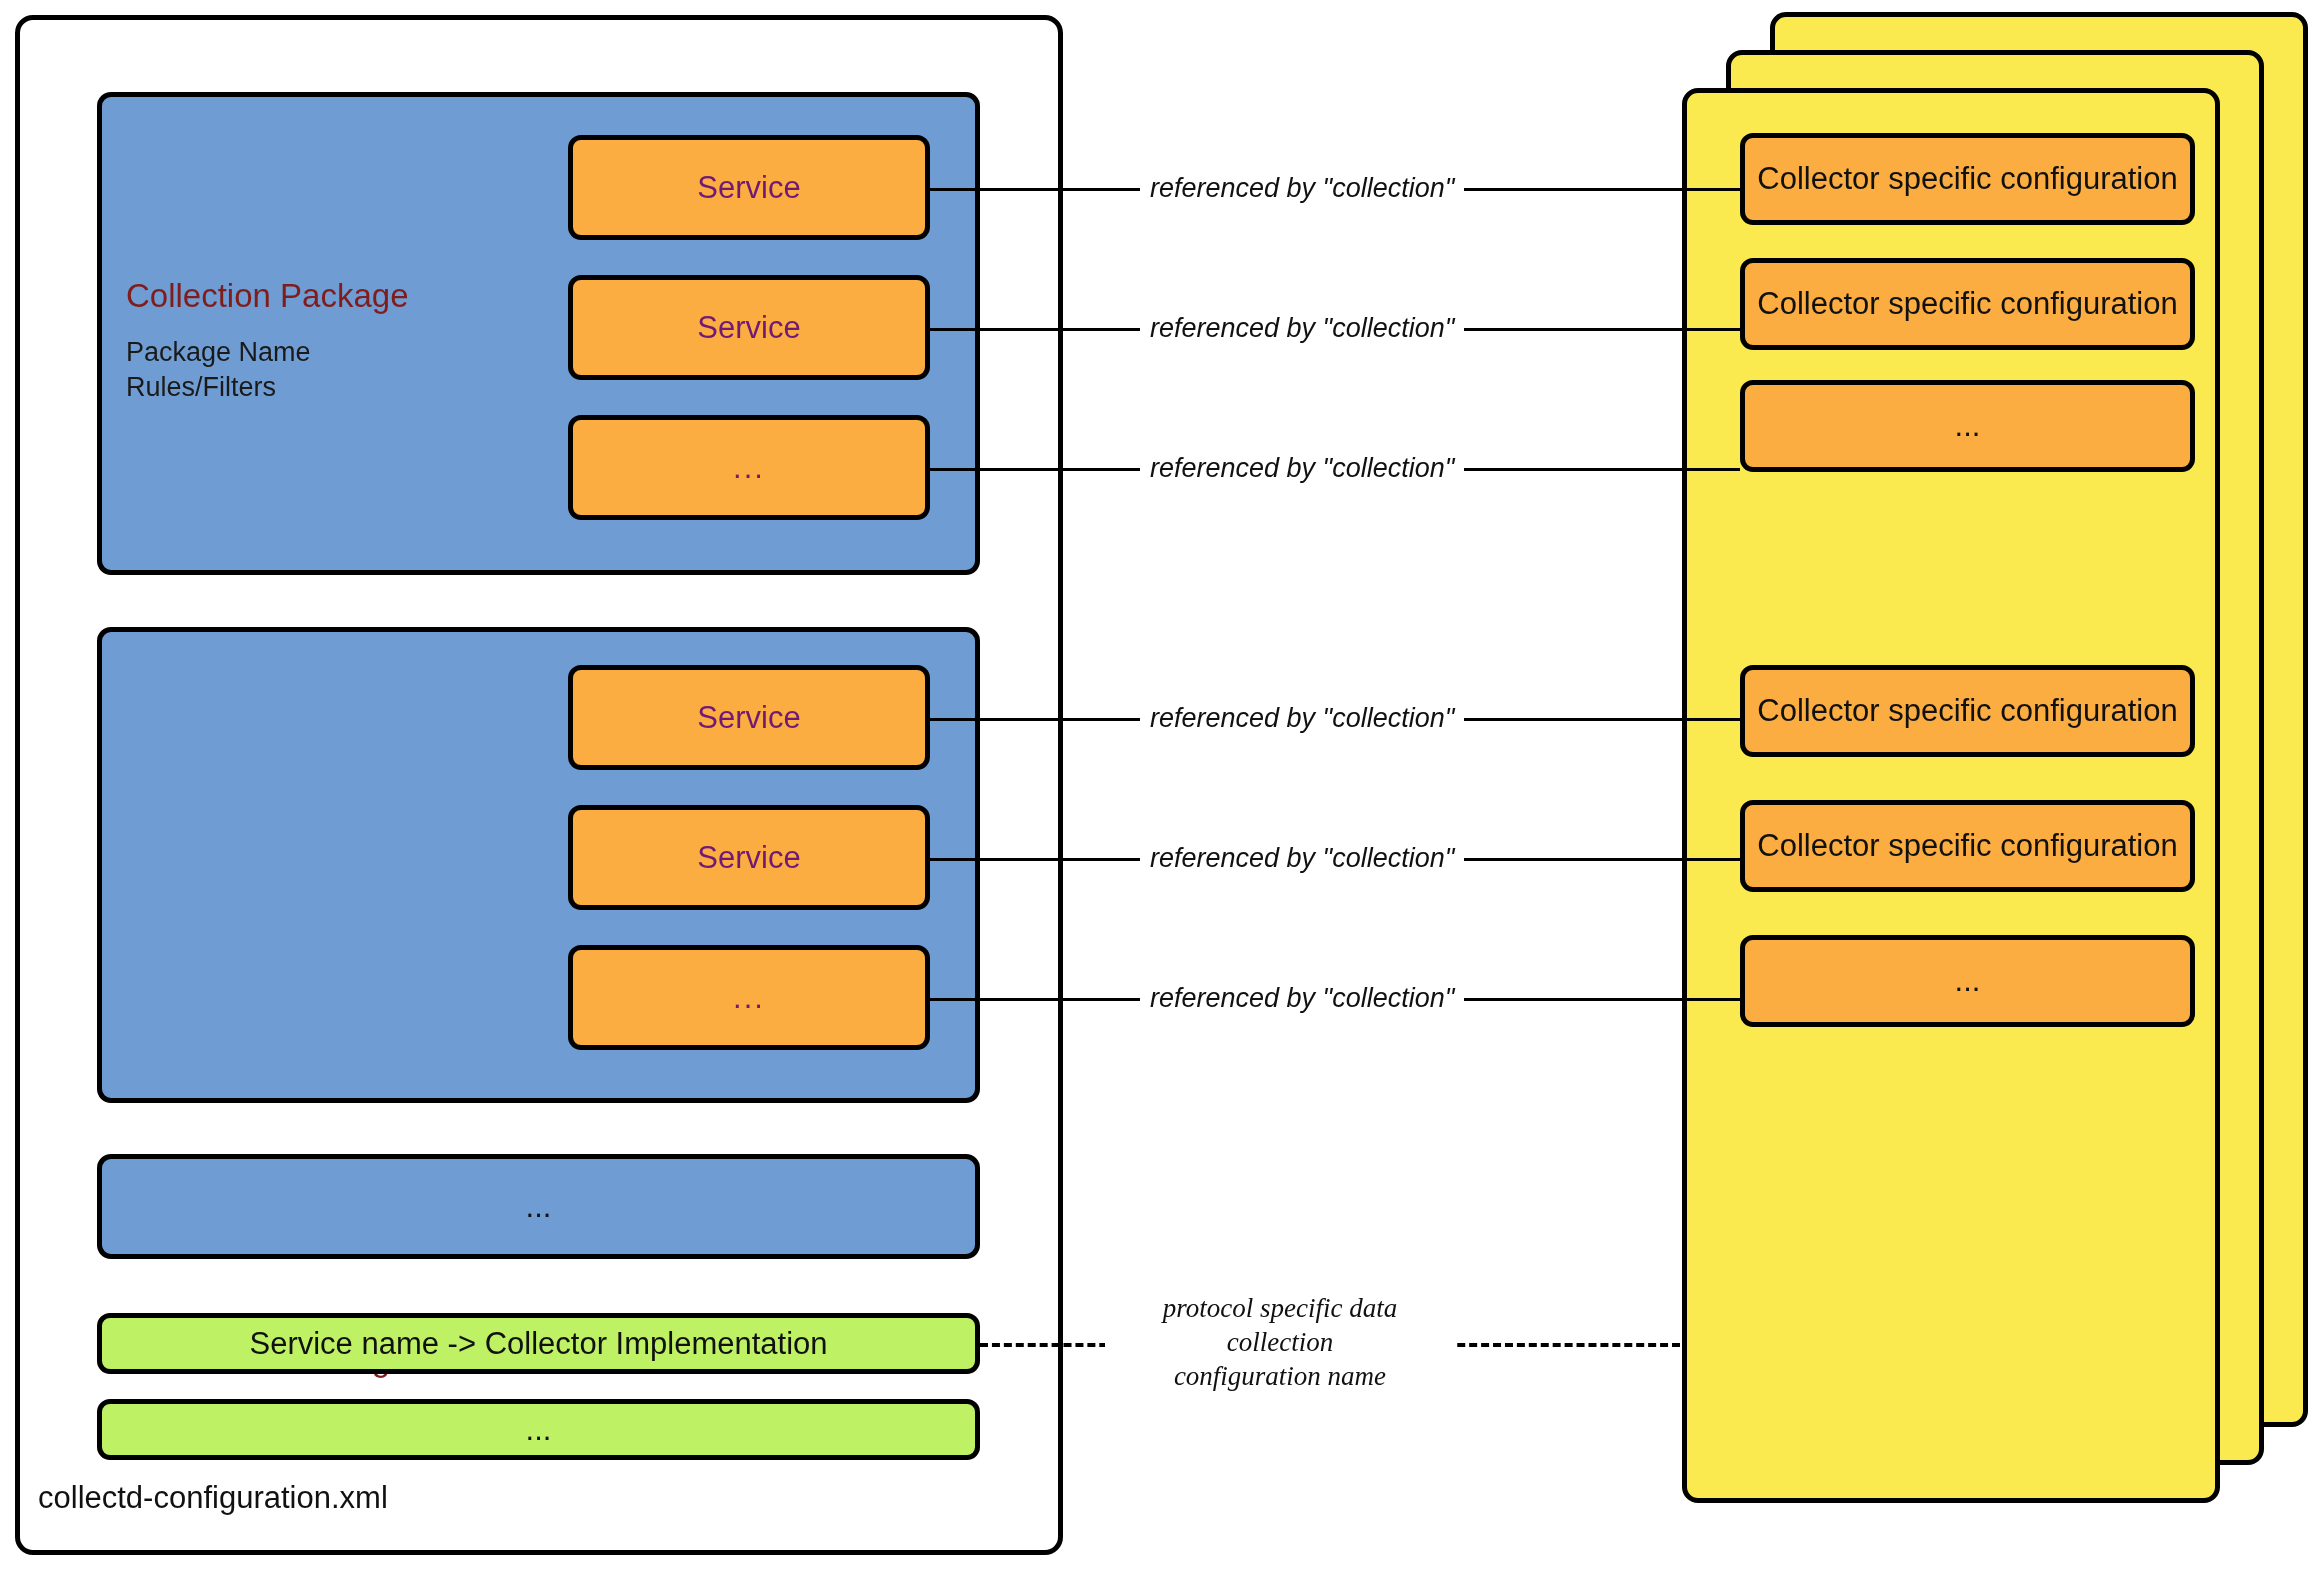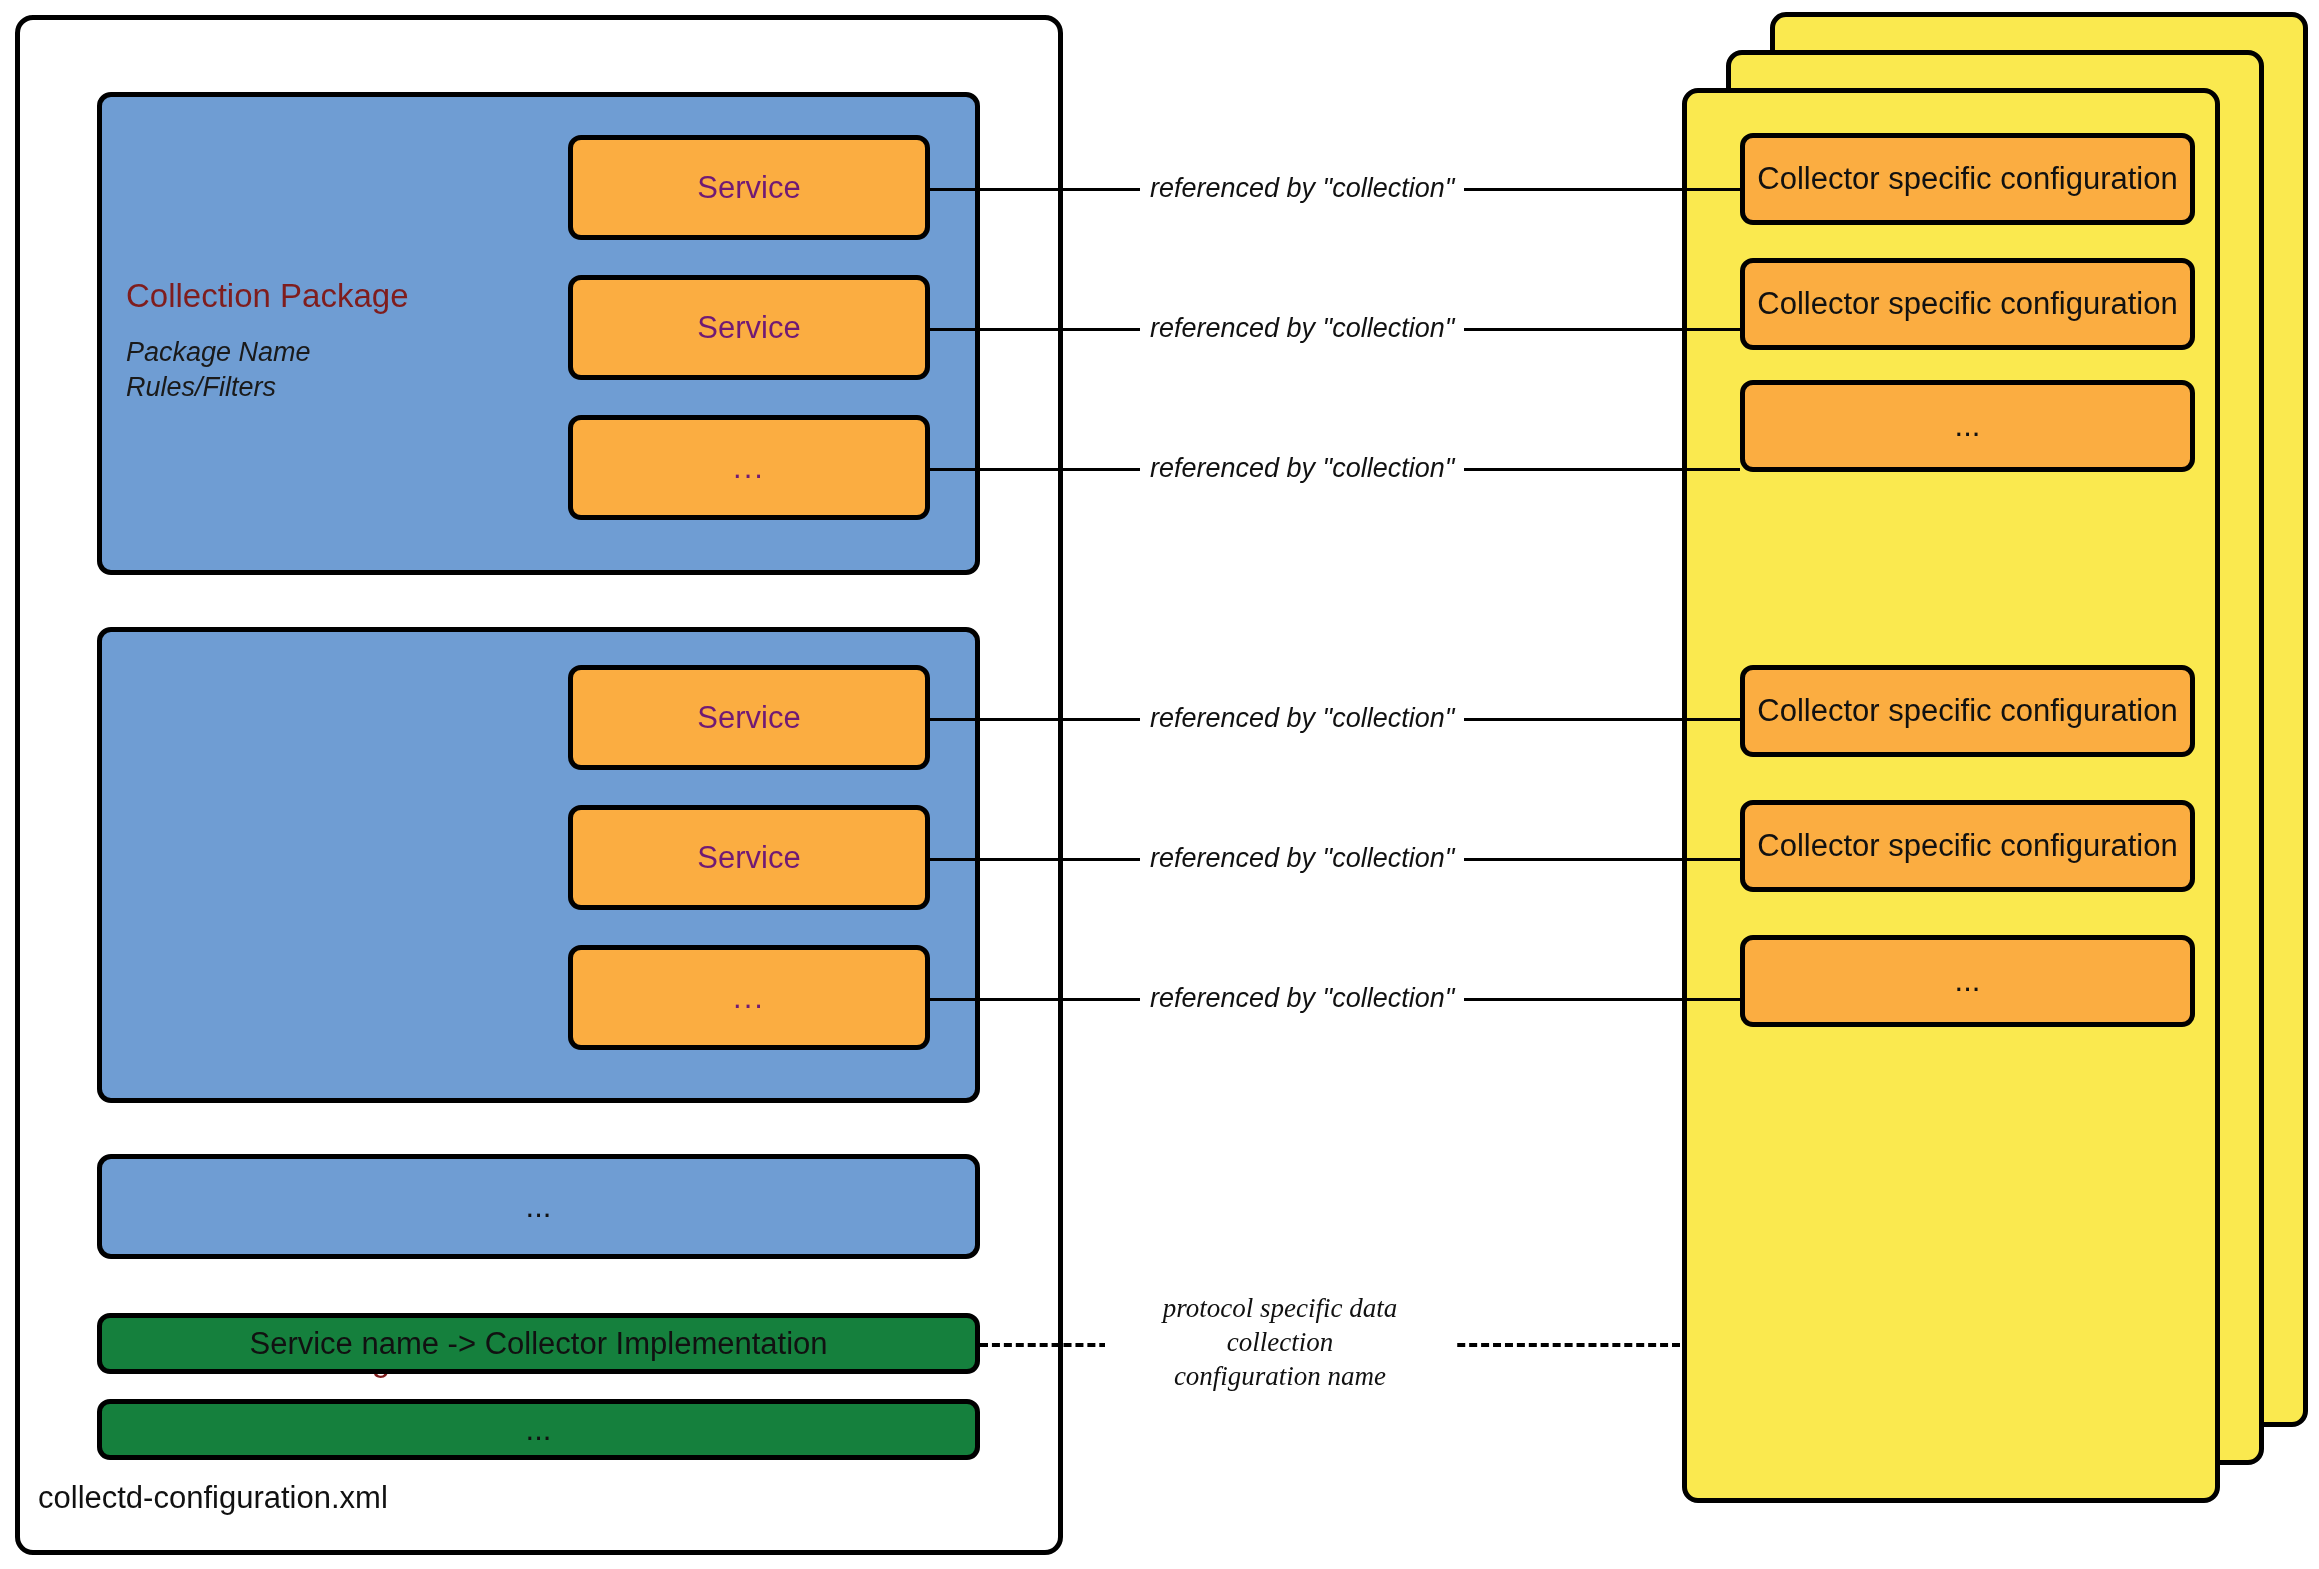--- a/index.html
+++ b/index.html
@@ -42,21 +42,20 @@
     left: 24px;
     font-size: 33px;
     color: #7f1d1d;
     white-space: nowrap;
     font-weight: 400;
   }
   .pkg-sub {
     position: absolute;
     left: 24px;
     font-size: 27px;
-    font-style: italic;
     color: #1a1a1a;
     line-height: 1.28;
     white-space: nowrap;
   }
 
   
   .svc {
     background: #fbad41;
     border: 5px solid #000000;
     border-radius: 13px;
@@ -65,21 +64,21 @@
     justify-content: center;
     font-size: 31px;
     color: #701a75;
     z-index: 6;
     text-align: center;
   }
   .svc.ellipsis { font-size: 31px; letter-spacing: 2px; }
 
   
   .yrow {
-    background: #15803d;
+    background: #bef264;
     border: 5px solid #000000;
     border-radius: 13px;
     display: flex;
     align-items: center;
     justify-content: center;
     font-size: 31px;
     color: #111111;
     z-index: 5;
     text-align: center;
   }

